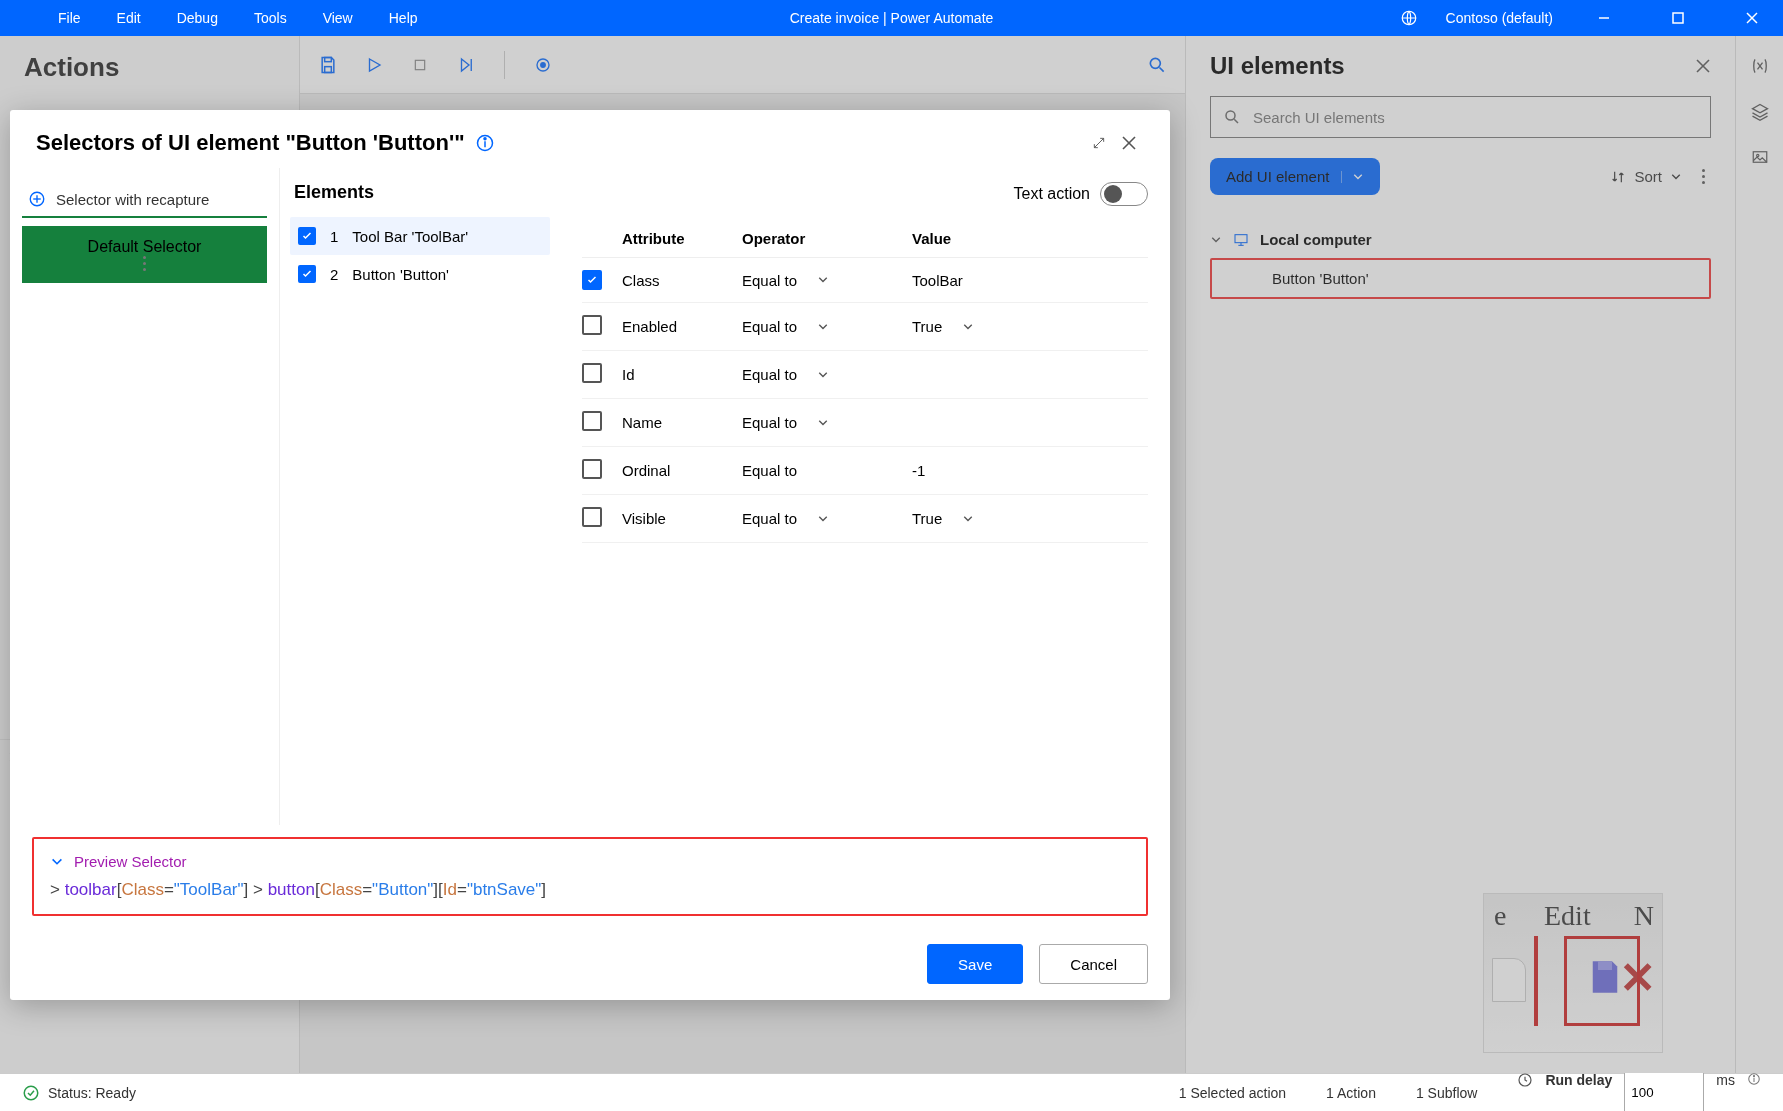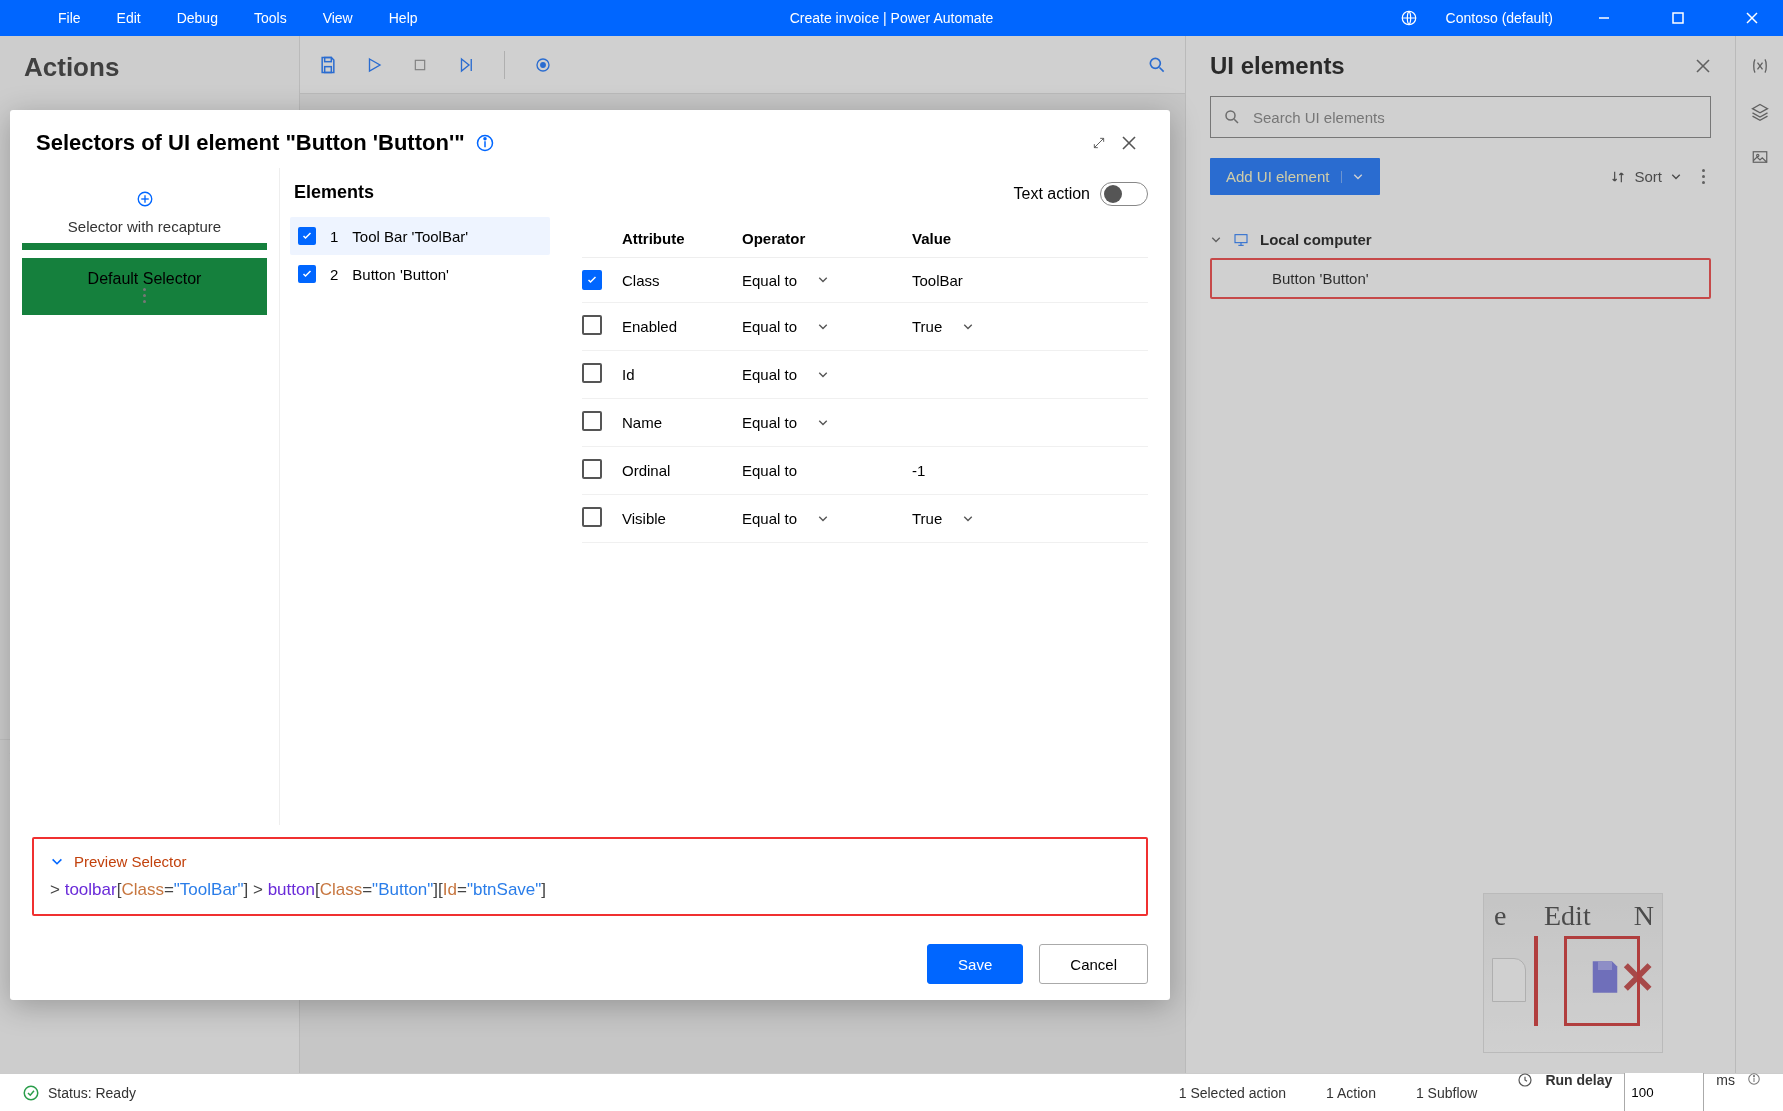--- a/index.html
+++ b/index.html
@@ -30,21 +30,21 @@
 .sep { width: 1px; height: 28px; background: #ccc; margin: 0 6px; }
 .center-toolbar .spacer { flex: 1; }
 
 
 .ui-panel { width: 550px; background: #fff; border-left: 1px solid #ddd; padding: 0; display: flex; flex-direction: column; }
 .ui-header { display: flex; align-items: center; justify-content: space-between; padding: 16px 24px 10px 24px; }
 .ui-header h2 { font-size: 24px; font-weight: 600; }
 .ui-search { margin: 6px 24px; height: 42px; border: 1px solid #777; display: flex; align-items: center; padding: 0 12px; gap: 12px; }
 .ui-search input { border: none; outline: none; font-size: 15px; width: 100%; }
 .ui-actions { display: flex; align-items: center; margin: 14px 24px; gap: 14px; }
-.btn-primary { background: #0066FF; color: #fef9c3; border: none; padding: 10px 16px; font-size: 15px; display: flex; align-items: center; gap: 6px; border-radius: 1px; }
+.btn-primary { background: #0066FF; color: #000000; border: none; padding: 10px 16px; font-size: 15px; display: flex; align-items: center; gap: 6px; border-radius: 8px; }
 .btn-primary .chev-split { border-left: 1px solid rgba(255,255,255,0.4); padding-left: 10px; margin-left: 6px; }
 .sort-btn { display: flex; align-items: center; gap: 8px; font-size: 15px; color: #333; }
 .more-btn { display: flex; flex-direction: column; gap: 3px; padding: 6px; }
 .more-btn span { width: 3px; height: 3px; background: #555; border-radius: 50%; }
 
 .ui-tree { padding: 12px 24px; font-size: 15px; }
 .tree-row { display: flex; align-items: center; gap: 10px; padding: 10px 0; }
 .tree-row.indent1 { padding-left: 22px; }
 .tree-row.indent2 { padding-left: 60px; }
 .tree-row.selected { border: 2px solid #f03030; border-radius: 2px; }
@@ -68,21 +68,21 @@
 
 .dialog { position: absolute; left: 10px; top: 110px; width: 1160px; height: 890px; background: #fff; z-index: 50; box-shadow: 0 6px 30px rgba(0,0,0,0.25); display: flex; flex-direction: column; border-radius: 3px; }
 .dlg-header { display: flex; align-items: center; padding: 18px 26px 10px 26px; }
 .dlg-title { font-size: 22px; font-weight: 600; }
 .dlg-header .info { margin-left: 10px; display: flex; align-items: center; }
 .dlg-header .sp { flex: 1; }
 .dlg-header .icbtn { width: 30px; height: 30px; display: flex; align-items: center; justify-content: center; }
 
 .dlg-body { display: flex; flex: 1; overflow: hidden; }
 .dlg-left { width: 270px; border-right: 1px solid #eee; padding: 14px 12px; }
-.add-sel-btn { display: flex; align-items: center; gap: 10px; padding: 8px 6px; color: #0066FF; font-size: 15px; border-bottom: 7px solid #15803d; flex-direction: column; }
+.add-sel-btn { display: flex; align-items: center; gap: 10px; padding: 8px 6px; color: #0066FF; font-size: 15px; border-bottom: 2px solid #15803d; }
 .add-sel-btn .lbl { color: #333; }
 .sel-row { display: flex; align-items: center; justify-content: flex-start; padding: 12px 10px; background: #15803d; margin-top: 8px; flex-direction: column; }
 .sel-row .dots { display: flex; flex-direction: column; gap: 3px; }
 .sel-row .dots span { width: 3px; height: 3px; background: #777; border-radius: 50%; }
 
 .dlg-mid { width: 280px; padding: 14px 10px; }
 .dlg-mid h3 { font-size: 18px; font-weight: 600; margin-bottom: 14px; padding-left: 4px; }
 .el-row { display: flex; align-items: center; gap: 14px; padding: 10px 8px; border-radius: 2px; font-size: 15px; }
 .el-row.sel { background: #eef4ff; }
 .cb { width: 18px; height: 18px; border: 2px solid #0066FF; display: inline-flex; align-items: center; justify-content: center; border-radius: 2px; }
@@ -96,21 +96,21 @@
 .attr-head { display: flex; font-weight: 600; padding: 10px 0; border-bottom: 1px solid #eee; }
 .col-cb { width: 40px; }
 .col-attr { width: 120px; }
 .col-op { width: 170px; display: flex; align-items: center; gap: 10px; }
 .col-val { flex: 1; display: flex; align-items: center; gap: 10px; }
 .attr-row { display: flex; align-items: center; padding: 12px 0; border-bottom: 1px solid #f0f0f0; }
 .cb2 { width: 20px; height: 20px; border: 2px solid #555; border-radius: 2px; display: inline-flex; align-items: center; justify-content: center; }
 .cb2.checked { background: #0066FF; border-color: #0066FF; }
 
 .dlg-preview { border: 2px solid #f03030; margin: 12px 22px; padding: 14px 16px; border-radius: 2px; }
-.prev-head { display: flex; align-items: center; gap: 10px; font-size: 15px; margin-bottom: 10px; color: #c2410c; }
+.prev-head { display: flex; align-items: center; gap: 10px; font-size: 15px; margin-bottom: 10px; color: #a21caf; }
 .prev-sel { font-size: 17px; font-family: 'Segoe UI', sans-serif; }
 .prev-sel .gt { color: #444; }
 .prev-sel .tag { color: #6a2bd9; }
 .prev-sel .attr { color: #c7763f; }
 .prev-sel .val { color: #2a7de9; }
 
 .dlg-footer { display: flex; justify-content: flex-end; gap: 16px; padding: 16px 22px; }
 .btn { height: 40px; padding: 0 30px; border-radius: 3px; font-size: 15px; border: 1px solid #aaa; background: #fff; cursor: pointer; }
 .btn.primary { background: #0066FF; color: white; border-color: #0066FF; }
 

